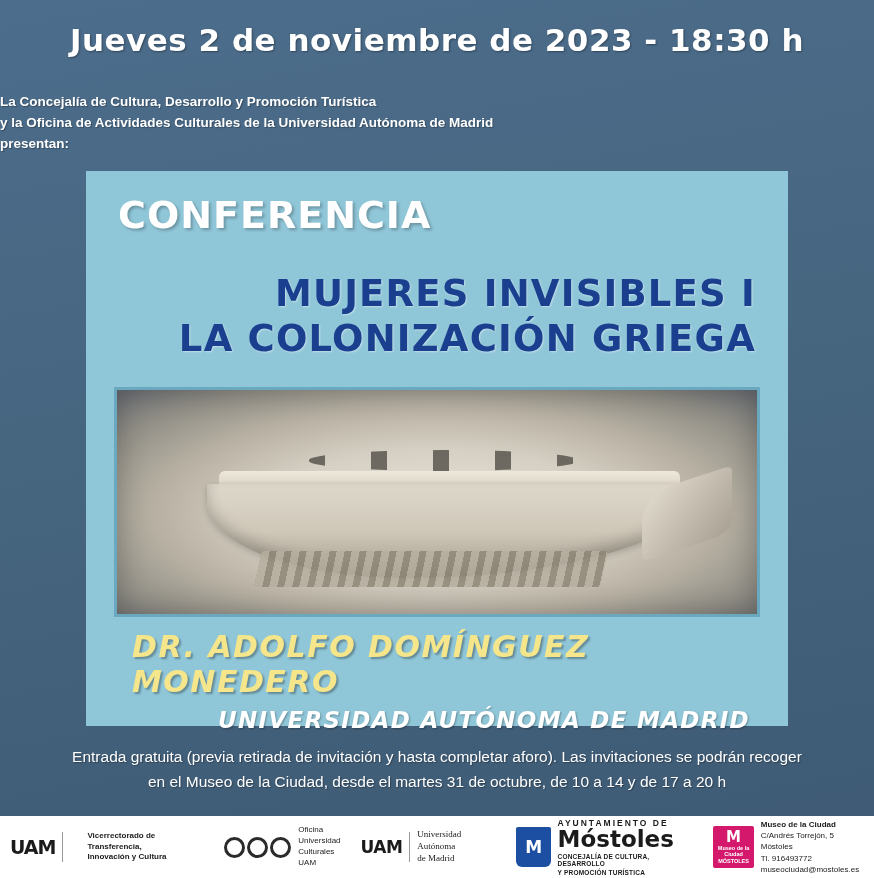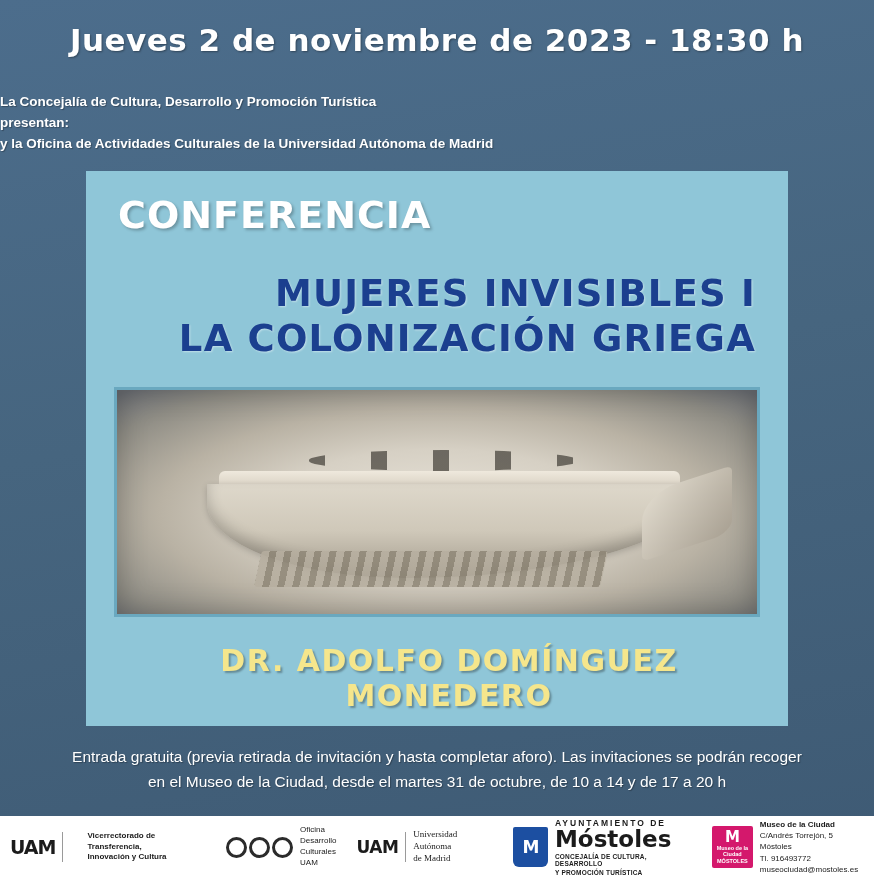--- a/index.html
+++ b/index.html
@@ -139,22 +139,23 @@
     top: 40%;
     width: 14%;
     height: 30%;
     background: linear-gradient(135deg, #e2dccf, #a8a092);
     transform: skewY(-18deg);
     border-radius: 40% 8% 20% 8%;
   }
 
   
   .speaker {
-    text-align: center;
-    margin-top: 26px;
+    text-align: left;
+    margin-top: 12px;
+    font-style: italic;
   }
   .speaker-name {
     color: #f5e68c;
     font-size: 30px;
     font-weight: bold;
     letter-spacing: 1.5px;
     font-family: "DejaVu Sans", sans-serif;
     text-shadow: 2px 2px 2px rgba(0,0,0,0.3);
   }
   .speaker-affil {
@@ -281,22 +282,22 @@
 </style>
 </head>
 <body>
 
 <div class="poster">
 
   <div class="date-bar">Jueves 2 de noviembre de 2023  - 18:30 h</div>
 
   <div class="presenters">
     <div>La Concejalía de Cultura, Desarrollo y Promoción Turística</div>
+    <div>y la Oficina de Actividades Culturales de la Universidad Autónoma de Madrid</div>
     <div>presentan:</div>
-    <div>y la Oficina de Actividades Culturales de la Universidad Autónoma de Madrid</div>
   </div>
 
   <div class="card">
 
     <div class="conferencia">CONFERENCIA</div>
 
     <div class="title-block">
       <div class="title-line">MUJERES INVISIBLES I</div>
       <div class="title-line">LA COLONIZACIÓN GRIEGA</div>
     </div>
@@ -304,20 +305,21 @@
     <div class="coin-frame">
       <div class="dots"></div>
       <div class="ship-deck"></div>
       <div class="ship-hull"></div>
       <div class="oars"></div>
       <div class="prow"></div>
     </div>
 
     <div class="speaker">
       <span class="speaker-name">DR. ADOLFO DOMÍNGUEZ MONEDERO</span>
+      <span class="speaker-affil">UNIVERSIDAD AUTÓNOMA DE MADRID</span>
     </div>
 
   </div>
 
   <div class="note">
     <div>Entrada gratuita (previa retirada de invitación y hasta completar aforo). Las invitaciones se  podrán recoger</div>
     <div>en el Museo de la Ciudad, desde  el martes 31 de octubre, de 10 a 14 y de 17 a 20 h</div>
   </div>
 
   <div class="footer">
@@ -334,21 +336,21 @@
     <div class="spacer"></div>
 
     <div class="logo-group">
       <span class="oac-rings">
         <span class="ring"></span>
         <span class="ring"></span>
         <span class="ring"></span>
       </span>
       <span class="small-txt-reg">
         <span>Oficina</span><br>
-        <span>Desarrollo</span><br>
+        <span>Universidad</span><br>
         <span>Culturales</span><br>
         <span>UAM</span>
       </span>
     </div>
 
     <div class="spacer"></div>
 
     <div class="logo-group">
       <span class="uam2">UAM</span>
       <span class="uam-sep"></span>

